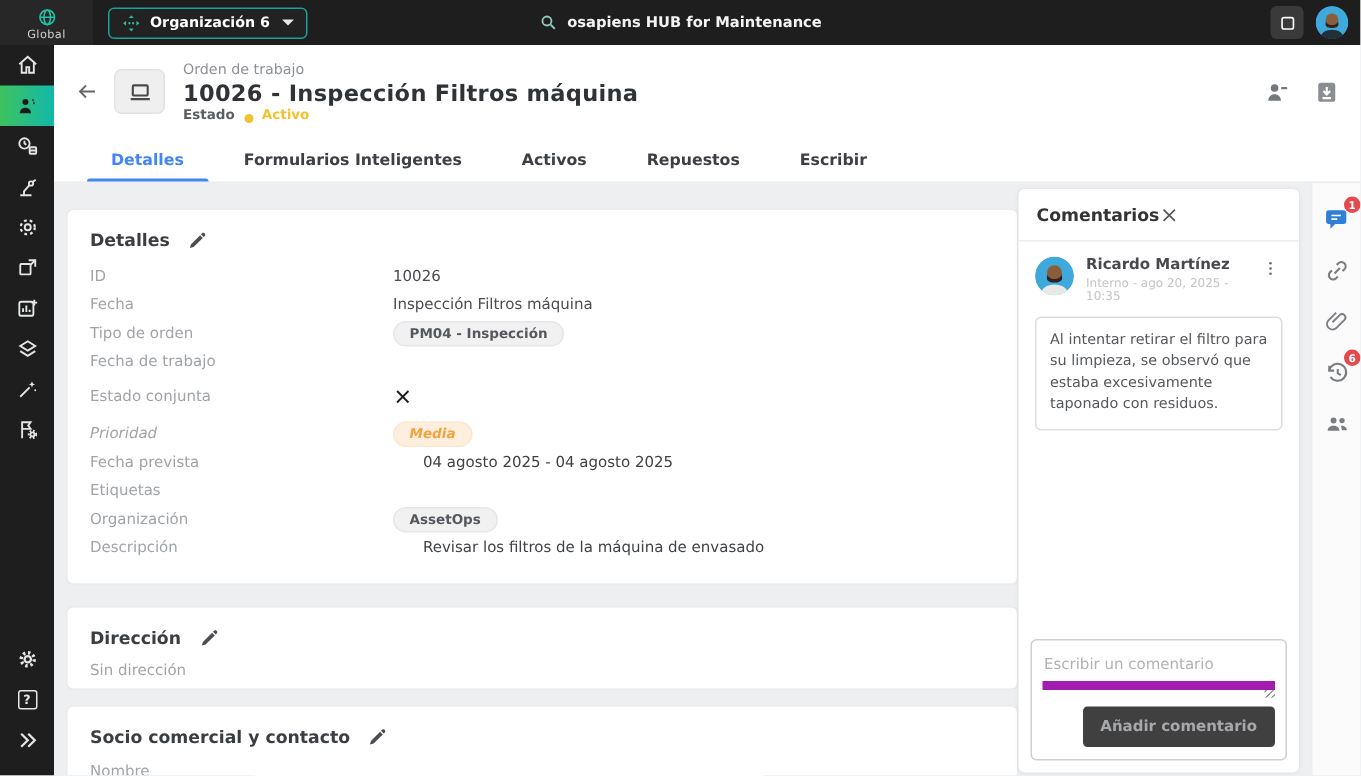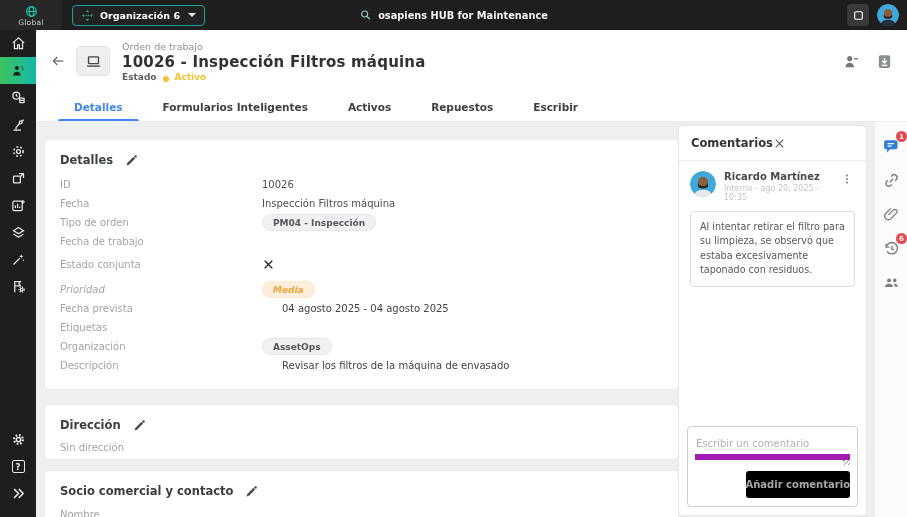--- a/index.html
+++ b/index.html
@@ -73,21 +73,21 @@
   .c-author { font-size:10px; font-weight:bold; color:#47494d; }
   .c-meta { font-size:8px; color:#c2c4c7; margin-top:2px; }
   .kebab-btn { color:#6b6e72; cursor:pointer; padding:2px; display:flex; }
   .comment-body { margin-top:9px; border:1px solid #ddd; border-radius:4px; padding:8px 9px; font-size:9.6px; line-height:1.5; color:#55585c; }
   .comments-panel .flex-fill { flex:1; }
   .comment-input-box { margin:8px 8px 8px; border:1px solid #cfcfcf; border-radius:4px; padding:9px 7px 8px; }
   .comment-textarea { width:100%; border:none; border-bottom:6px solid #a21caf; resize:none; outline:none; font-family:inherit; font-size:10px; color:#555; height:24px; padding:2px 1px; background:transparent; }
   .comment-textarea::placeholder { color:#b0b2b5; }
   .resize-handle { height:7px; width:7px; margin:-6px 0 2px auto; background:repeating-linear-gradient(135deg,transparent 0 2px,#9a9a9a 2px 3px); }
   .submit-row { display:flex; justify-content:flex-end; margin-top:6px; }
-  .submit-btn { background:#000000; color:#a6a8ab; border:none; border-radius:3px; font-family:inherit; font-size:10px; font-weight:bold; padding:8px 0; cursor:not-allowed; }
+  .submit-btn { background:#404040; color:#a6a8ab; border:none; border-radius:3px; font-family:inherit; font-size:10px; font-weight:bold; padding:8px 12px; cursor:not-allowed; }
 
   
   .rightstrip { position:absolute; top:92px; right:0; width:33px; bottom:0; background:#fbfbfc; border-left:1px solid #ededee; display:flex; flex-direction:column; align-items:center; padding-top:14px; gap:14px; }
   .strip-item { position:relative; width:20px; height:20px; display:flex; align-items:center; justify-content:center; color:#7a7d81; cursor:pointer; }
   .strip-item.active { color:#2f80d4; }
   .badge { position:absolute; top:-5px; right:-6px; min-width:11px; height:11px; border-radius:6px; background:#e5484d; color:#fff; font-size:7px; font-weight:bold; display:flex; align-items:center; justify-content:center; padding:0 2px; }
 </style>
 </head>
 <body>
 

